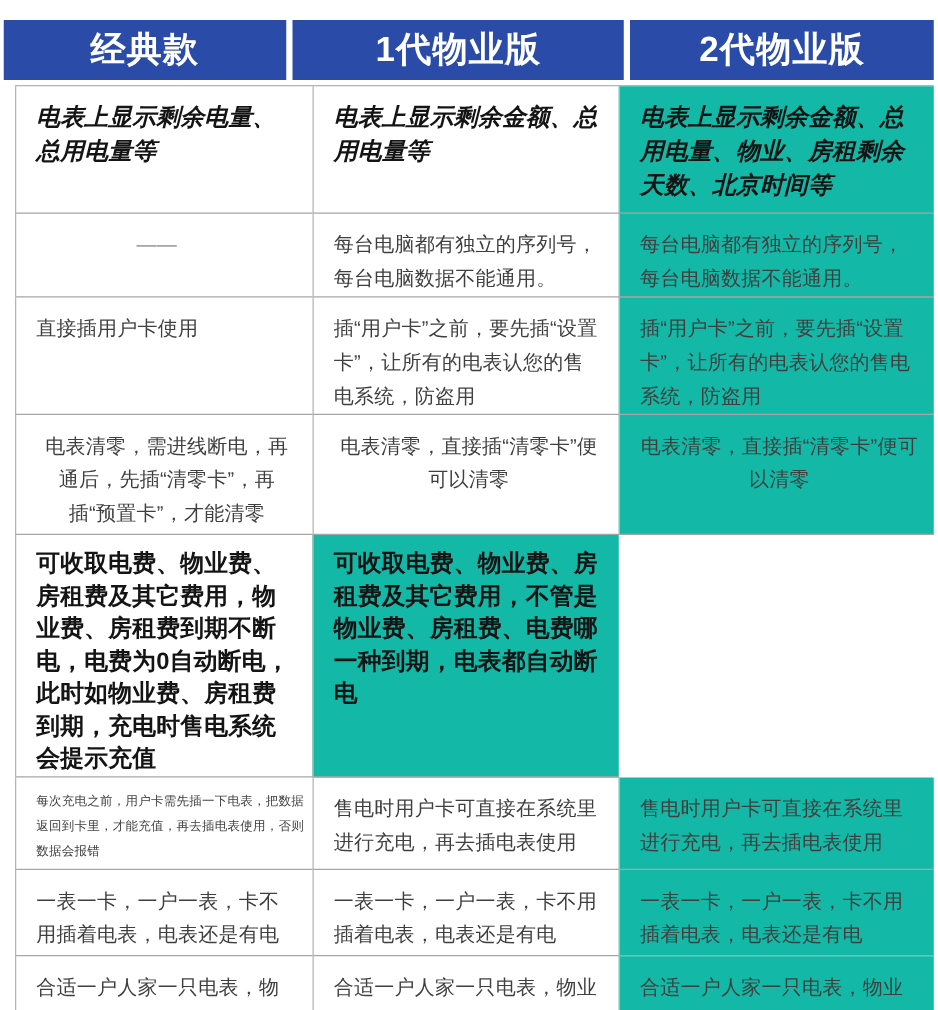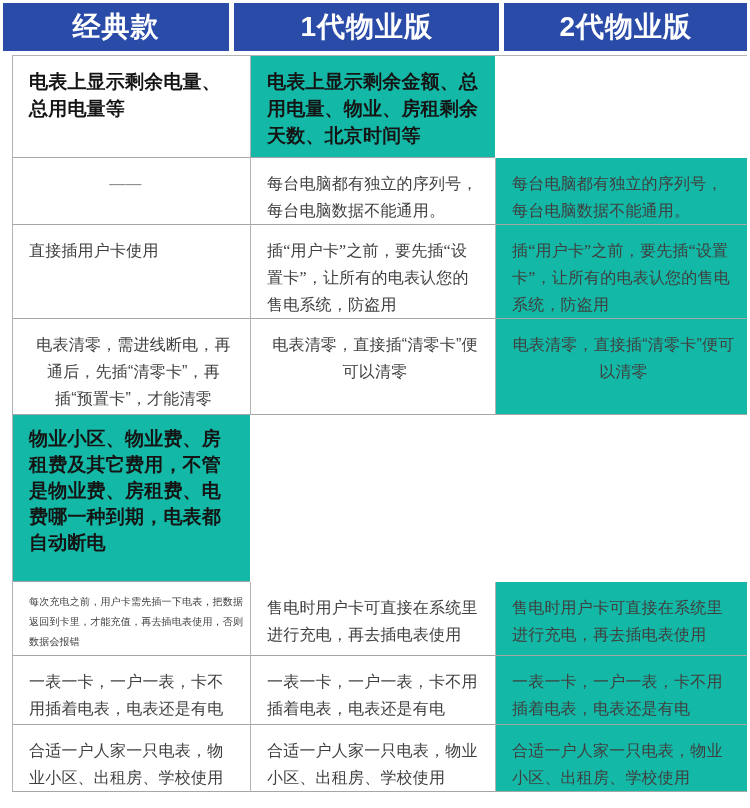--- a/index.html
+++ b/index.html
@@ -6,39 +6,39 @@
   body {
     width:750px; height:808px; background:#ffffff; overflow:hidden;
     font-family:"Liberation Sans","DejaVu Sans",sans-serif;
     -webkit-font-smoothing:antialiased;
   }
   
   .header { display:flex; margin:3px 3px 0 3px; gap:5px; }
   .th {
     height:48px; background:#2b4ba8; color:#ffffff;
     font-size:28px; font-weight:bold; letter-spacing:1px;
-    display:flex; align-items:center; justify-content:center;
+    display:flex; align-items:center; justify-content:center;margin-top:13px;
   }
   .th1 { width:244px; } .th2 { width:287px; } .th3 { width:262px; }
 
   
   .tbl { margin:4px 0 0 12px; width:735px; border-top:1px solid #b3b3b3; }
   .tr { display:grid; grid-template-columns:238px 245px 252px; }
   .td {
     box-sizing:border-box; border-bottom:1px solid #a6a6a6;
     padding:12px 12px 0 16px; font-size:16px; line-height:27px;
     color:#3f3f3f; letter-spacing:0.2px;
   }
   .c1, .c2, .c3 { border-left:1px solid #b3b3b3; }
   .c3 { background:#14b8a6; }
 
   .bold-row .td { font-weight:bold; font-size:19px; color:#141414; }
-  .r1 .td { min-height:102px; }
+  .r1 .td { min-height:102px;font-style:italic; }
   .r2 .td { min-height:64px; }
-  .r3 .td { min-height:89px;font-family:Liberation Serif, serif; }
+  .r3 .td { min-height:89px; }
   .r4 .td { min-height:96px;text-align:center; }
   .r5 .td { min-height:167px; line-height:26px; padding-top:11px; }
   .r6 .td { min-height:74px; }
   .r7 .td { min-height:69px; }
   .r8 .td { min-height:66px; }
   .r6 .c1 { font-size:10px; line-height:20px; padding-top:10px; padding-right:6px; }
   .dash { text-align:center; color:#8c8c8c; padding-left:0; }
 </style>
 </head>
 <body>
@@ -48,20 +48,21 @@
   <div class="header">
     <div class="th th1">经典款</div>
     <div class="th th2">1代物业版</div>
     <div class="th th3">2代物业版</div>
   </div>
 
   <div class="tbl">
 
     <div class="tr r1 bold-row">
       <div class="td c1">电表上显示剩余电量、总用电量等</div>
+      <div class="td c2">电表上显示剩余金额、总用电量等</div>
       <div class="td c3">电表上显示剩余金额、总用电量、物业、房租剩余天数、北京时间等</div>
     </div>
 
     <div class="tr r2">
       <div class="td c1 dash">——</div>
       <div class="td c2">每台电脑都有独立的序列号，每台电脑数据不能通用。</div>
       <div class="td c3">每台电脑都有独立的序列号，每台电脑数据不能通用。</div>
     </div>
 
     <div class="tr r3">
@@ -70,21 +71,22 @@
       <div class="td c3">插“用户卡”之前，要先插“设置卡”，让所有的电表认您的售电系统，防盗用</div>
     </div>
 
     <div class="tr r4">
       <div class="td c1">电表清零，需进线断电，再通后，先插“清零卡”，再插“预置卡”，才能清零</div>
       <div class="td c2">电表清零，直接插“清零卡”便可以清零</div>
       <div class="td c3">电表清零，直接插“清零卡”便可以清零</div>
     </div>
 
     <div class="tr r5 bold-row">
-      <div class="td c3">物业小区、物业费、房租费及其它费用，不管是物业费、房租费、电费哪一种到期，电表都自动断电</div>
+      <div class="td c2">可收取电费、物业费、房租费及其它费用，物业费、房租费到期不断电，电费为0自动断电，此时如物业费、房租费到期，充电时售电系统会提示充值</div>
+      <div class="td c3">可收取电费、物业费、房租费及其它费用，不管是物业费、房租费、电费哪一种到期，电表都自动断电</div>
     </div>
 
     <div class="tr r6">
       <div class="td c1">每次充电之前，用户卡需先插一下电表，把数据返回到卡里，才能充值，再去插电表使用，否则数据会报错</div>
       <div class="td c2">售电时用户卡可直接在系统里进行充电，再去插电表使用</div>
       <div class="td c3">售电时用户卡可直接在系统里进行充电，再去插电表使用</div>
     </div>
 
     <div class="tr r7">
       <div class="td c1">一表一卡，一户一表，卡不用插着电表，电表还是有电</div>

